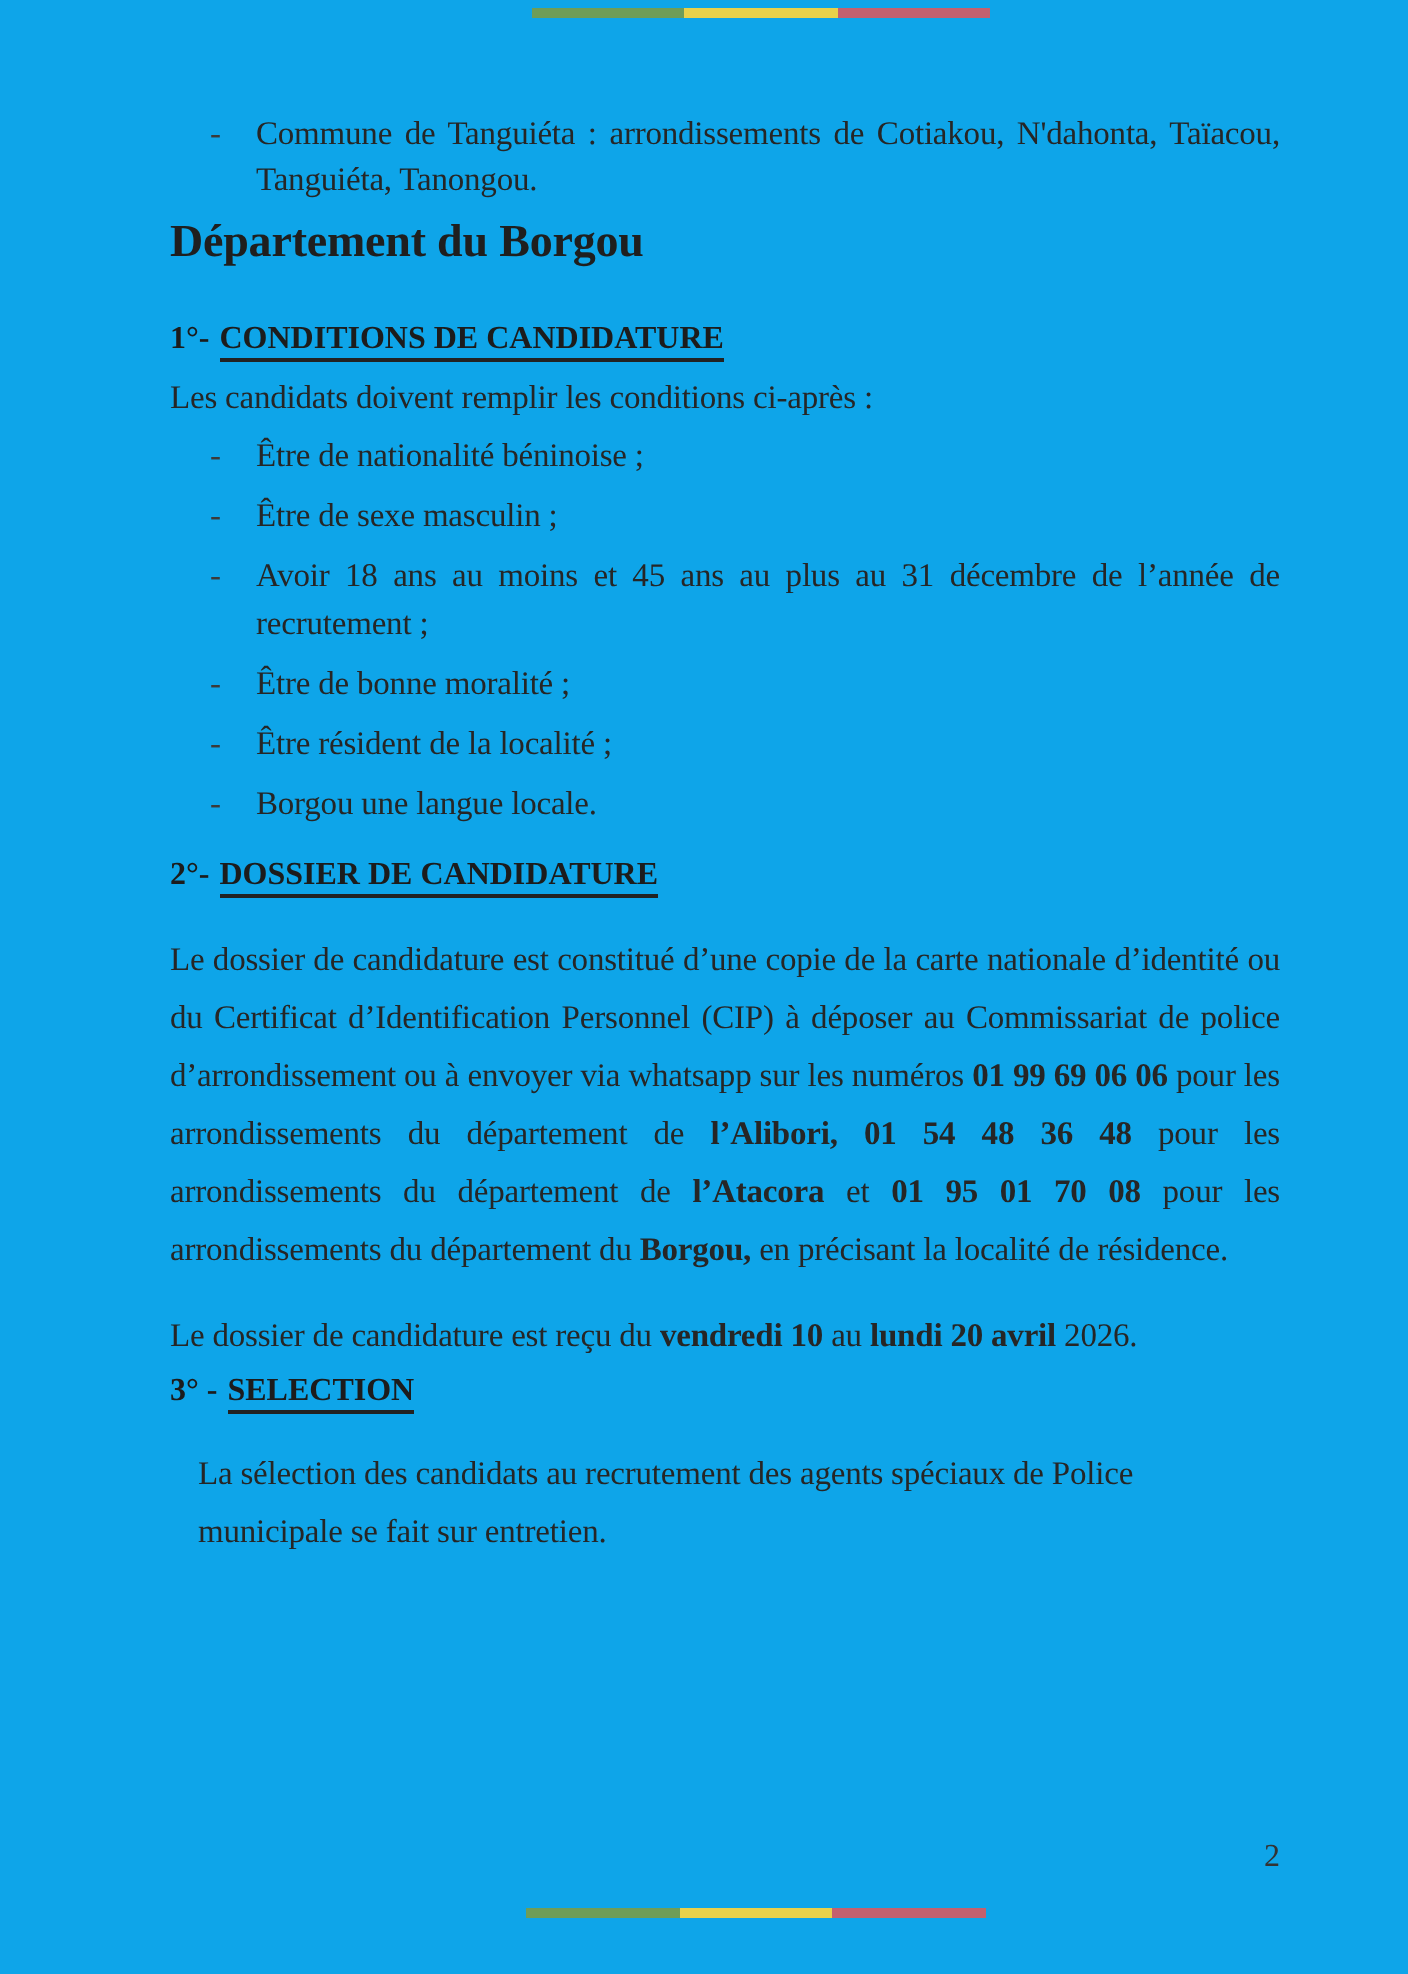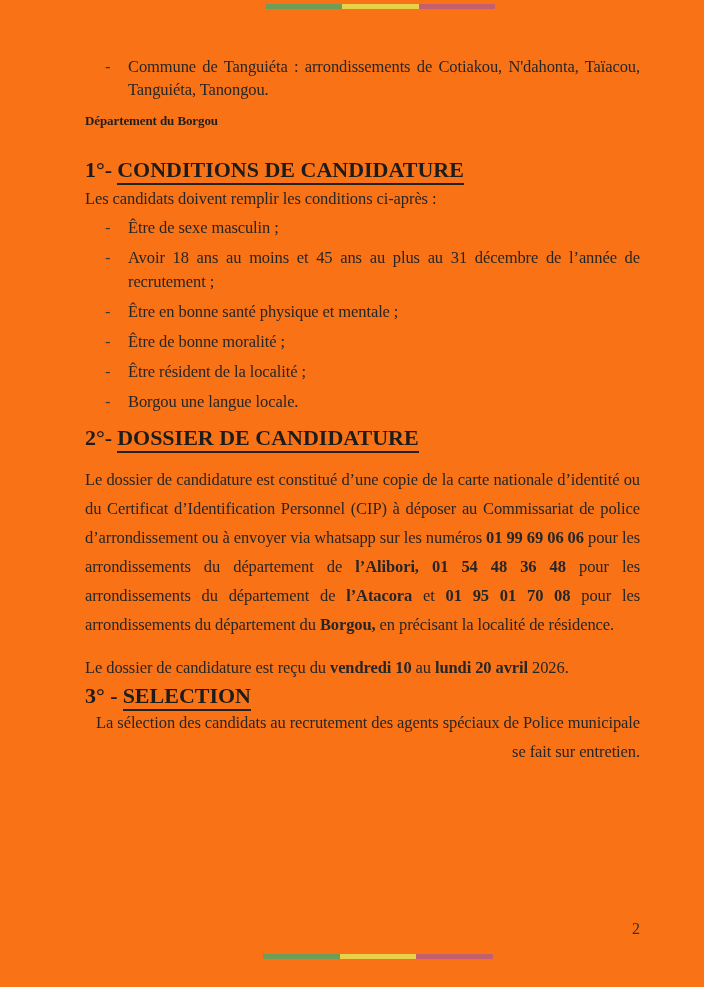--- a/index.html
+++ b/index.html
@@ -36,30 +36,30 @@
     position: absolute;
     left: 20px;
     color: #3a3a3a;
   }
   .lh23 li { line-height: 23px; }
   .lh21 li { line-height: 21px; }
   .mt-first { margin-top: 55px; }
 
   .dept-heading {
     font-weight: bold;
-    font-size: 13px;
+    font-size: 23px;
     line-height: 22px;
     margin-top: 9px;
     color: #1f1f1f;
   }
   .mt-borgou { margin-top: 6px; }
 
   .sec-head {
     font-weight: bold;
-    font-size: 22px;
+    font-size: 16px;
     line-height: 24px;
     color: #1c1c1c;
     letter-spacing: 0;
   }
   .sec-num { margin-right: 5px; }
   .sec-title { border-bottom: 2px solid #222; padding-bottom: 1px; }
   .mt-s1 { margin-top: 26px; }
   .mt-s2 { margin-top: 12px; }
   .mt-s3 { margin-top: 4px; }
 
@@ -67,36 +67,36 @@
 
   .conds { margin-top: 6px; }
   .conds li { line-height: 24px; margin-bottom: 6px; }
 
   .para {
     margin: 15px 0 0 0;
     line-height: 29px;
     text-align: justify;
   }
   .reception { margin: 17px 0 0 0; line-height: 24px; }
-  .s3body { margin: 0; line-height: 29px; text-align: right; }
+  .s3body { margin: 14px; line-height: 29px; }
 
   .b { font-weight: bold; }
 
   .pagenum {
     position: absolute;
     top: 920px;
     right: 64px;
     font-size: 16px;
     color: #333;
   }
 </style>
 </head>
 <body>
 
-<div class="page" style="background: #f97316;">
+<div class="page" style="background: #0ea5e9;">
 
   <div class="flag top">
     <span class="seg" style="background: rgb(110, 157, 88);"></span>
     <span class="seg" style="background: rgb(232, 209, 75);"></span>
     <span class="seg" style="background: rgb(196, 96, 110);"></span>
   </div>
 
   <div class="content">
 
     <ul class="blist lh23 mt-first">
@@ -108,26 +108,26 @@
 
 
     <div class="sec-head mt-s1">
       <span class="sec-num">1°-</span><span class="sec-title">CONDITIONS DE CANDIDATURE</span>
     </div>
 
     <div class="intro">Les candidats doivent remplir les conditions ci-après :</div>
 
     <ul class="blist conds">
 
+        <li class="bullet-item">Être de nationalité béninoise ;</li>
 
         <li class="bullet-item">Être de sexe masculin ;</li>
 
         <li class="bullet-item">Avoir 18 ans au moins et 45 ans au plus au 31 décembre de l’année de recrutement ;</li>
 
-        <li class="bullet-item">Être en bonne santé physique et mentale ;</li>
 
         <li class="bullet-item">Être de bonne moralité ;</li>
 
         <li class="bullet-item">Être résident de la localité ;</li>
 
         <li class="bullet-item">Borgou une langue locale.</li>
       </ul>
 
     <div class="sec-head mt-s2">
       <span class="sec-num">2°-</span><span class="sec-title">DOSSIER DE CANDIDATURE</span>

